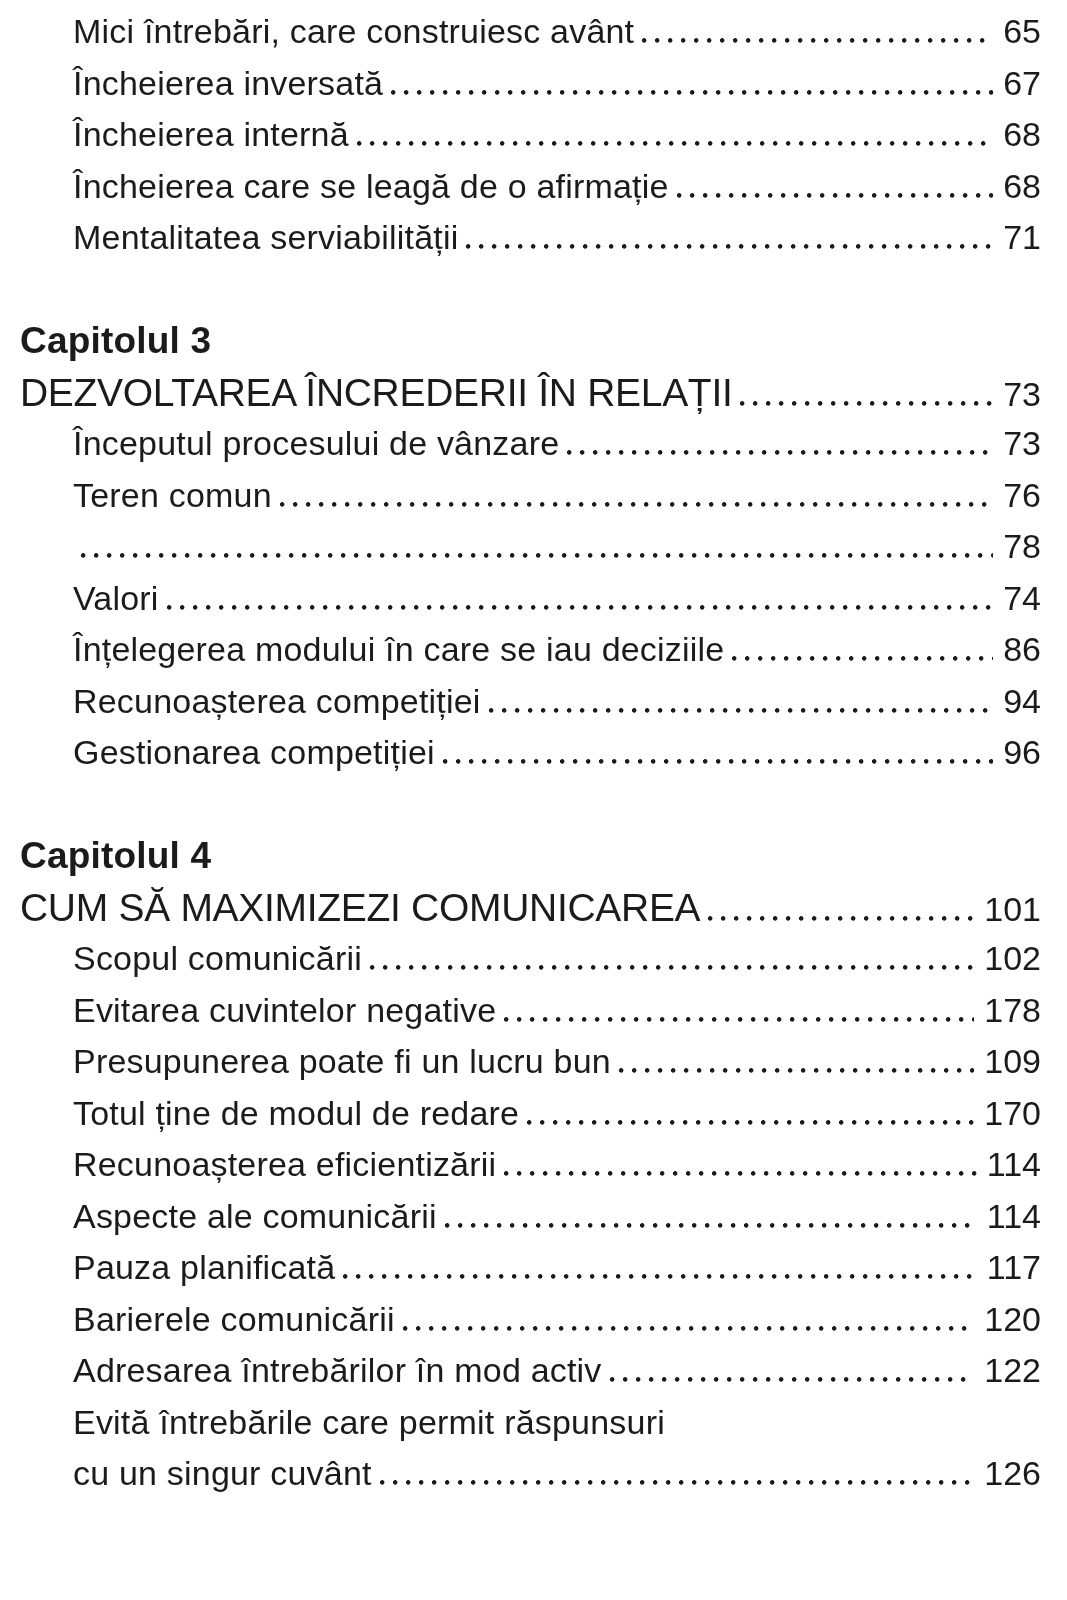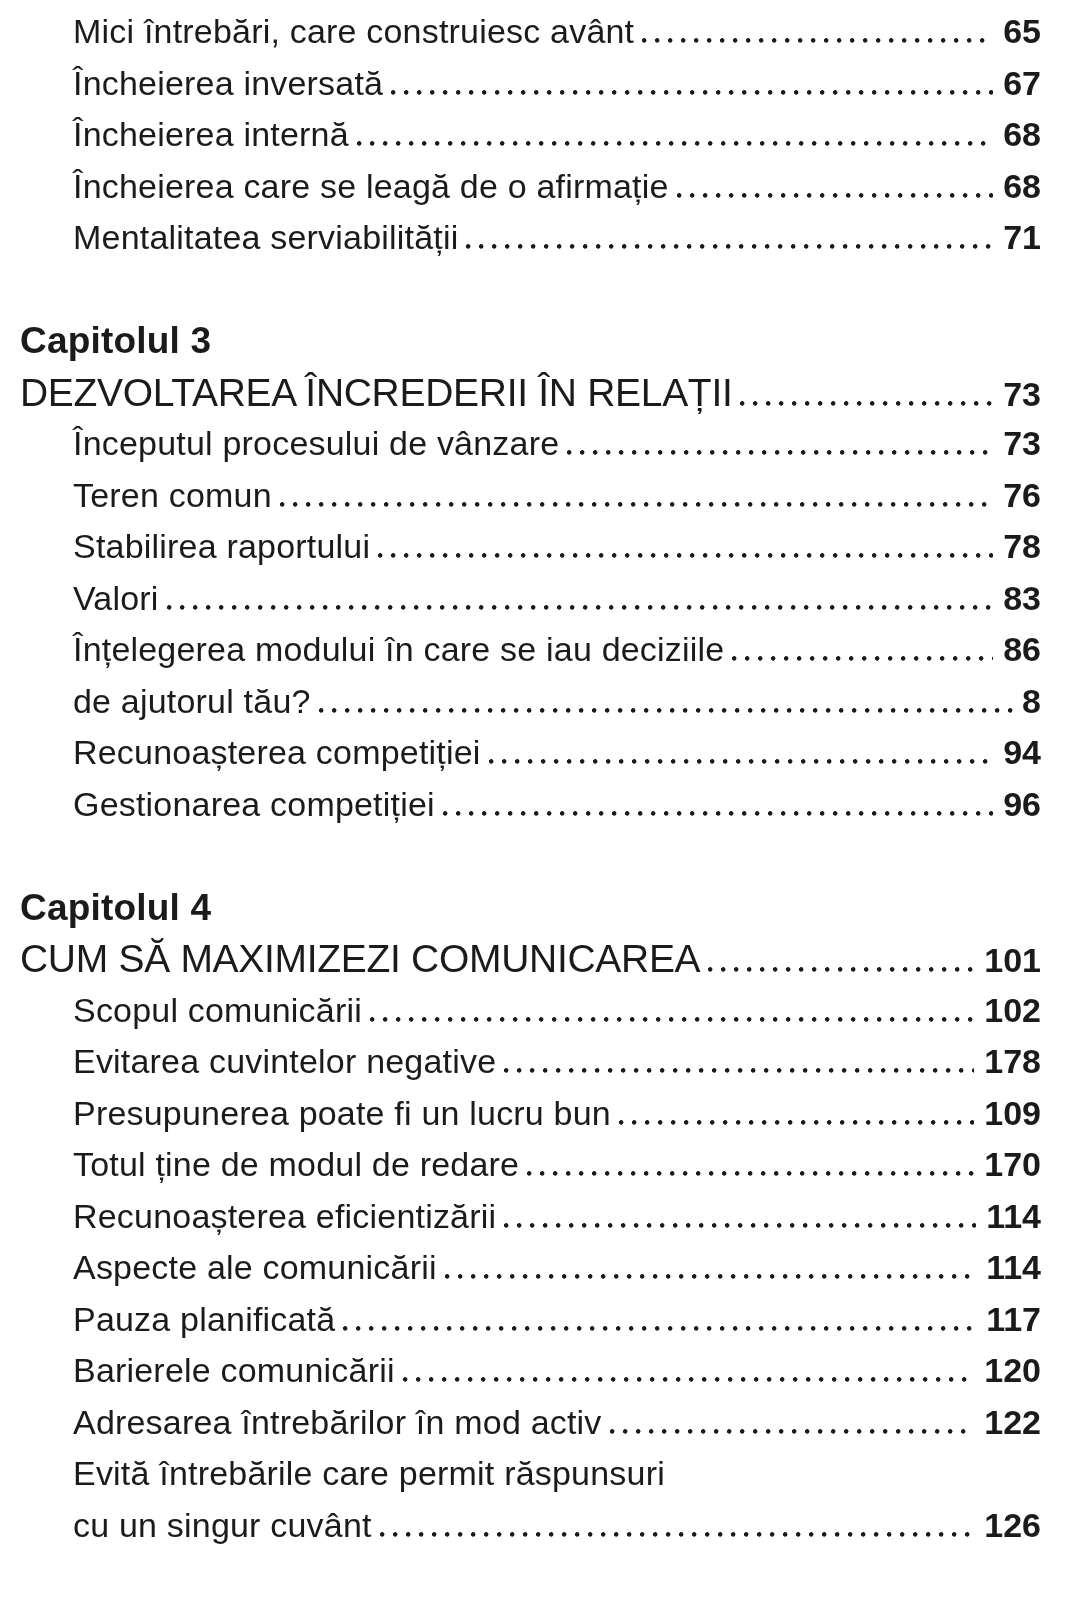--- a/index.html
+++ b/index.html
@@ -49,21 +49,21 @@
     margin: 0 10px 0 8px;
     align-self: baseline;
     background-image: radial-gradient(circle at 2.2px 2.4px, #1b1b1b 1.9px, rgba(0,0,0,0) 2.6px);
     background-size: 13px 5px;
     background-repeat: repeat-x;
     background-position: left bottom;
   }
   .leader.tight { margin-right: 1px; }
   .page-num {
     font-size: 34px;
-    font-weight: 700;
+    font-weight: 400;
     flex: 0 0 auto;
   }
   .gap { height: 51.5px; }
 </style>
 </head>
 <body>
 
 <div class="toc" id="toc-root">
   <div class="row indent">
     <span class="entry-title">Mici întrebări, care construiesc avânt</span>
@@ -111,43 +111,37 @@
     <span class="page-num">73</span>
   </div>
 
   <div class="row indent">
     <span class="entry-title">Teren comun</span>
     <span class="leader"></span>
     <span class="page-num">76</span>
   </div>
 
   <div class="row indent">
-    <span class="entry-title">Stabilirea raportului</span>
     <span class="leader"></span>
     <span class="page-num">78</span>
   </div>
 
   <div class="row indent">
     <span class="entry-title">Valori</span>
     <span class="leader"></span>
-    <span class="page-num">83</span>
+    <span class="page-num">74</span>
   </div>
 
   <div class="row indent">
     <span class="entry-title">Înțelegerea modului în care se iau deciziile</span>
     <span class="leader"></span>
     <span class="page-num">86</span>
   </div>
 
 
-  <div class="row indent">
-    <span class="entry-title">de ajutorul tău?</span>
-    <span class="leader tight"></span>
-    <span class="page-num">8</span>
-  </div>
 
   <div class="row indent">
     <span class="entry-title">Recunoașterea competiției</span>
     <span class="leader"></span>
     <span class="page-num">94</span>
   </div>
 
   <div class="row indent">
     <span class="entry-title">Gestionarea competiției</span>
     <span class="leader"></span>

